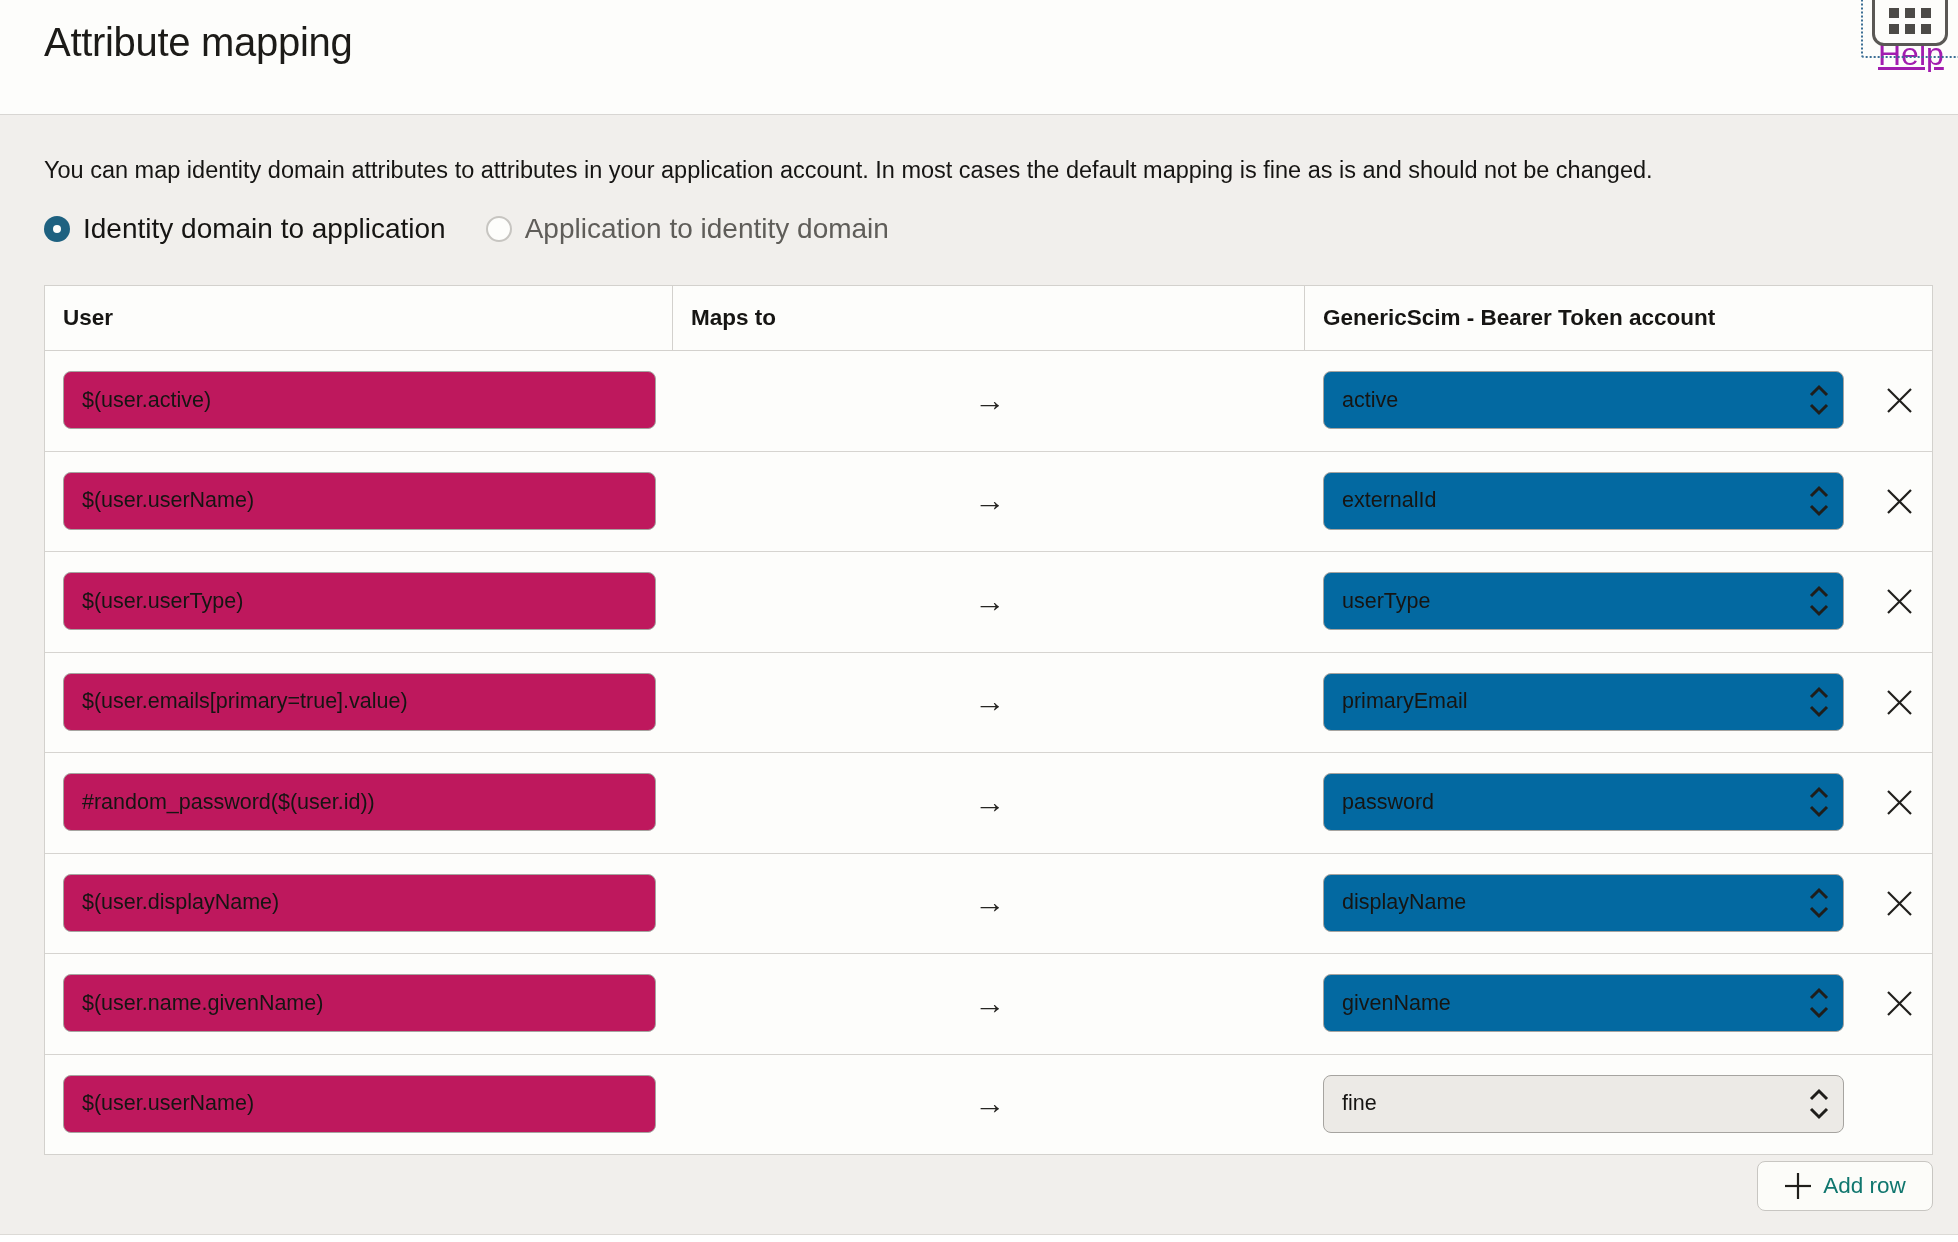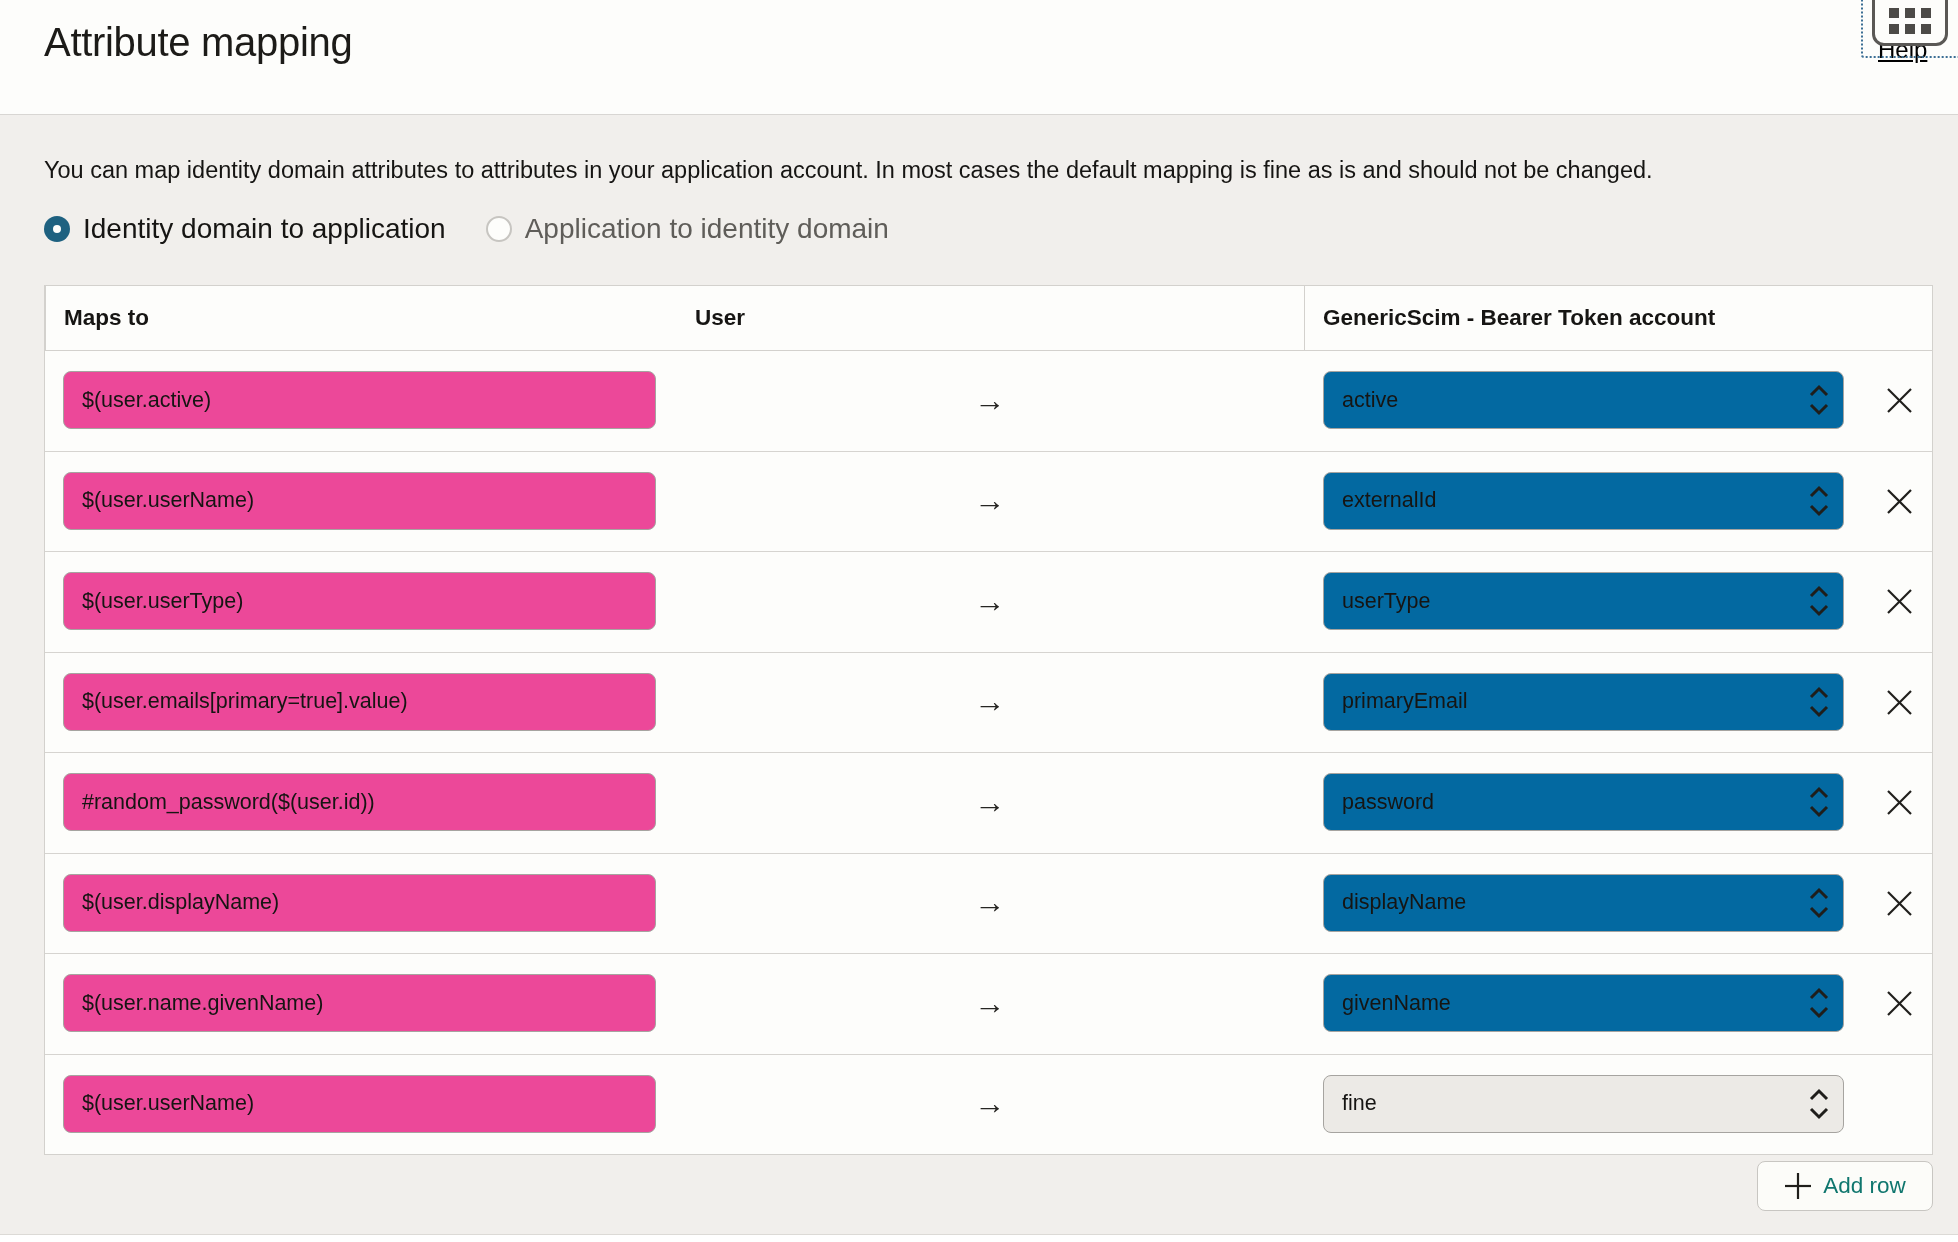--- a/index.html
+++ b/index.html
@@ -17,21 +17,21 @@
     border-bottom: 1px solid #d8d6d3;
     z-index: 1;
   }
   .page-title {
     position: absolute; left: 44px; top: 20px; margin: 0;
     font-size: 40px; font-weight: 400; letter-spacing: -0.3px;
     color: #1c1b18; white-space: nowrap;
   }
   .help-link {
     position: absolute; left: 1878px; top: 36px;
-    font-size: 24px; color: #000000;
+    font-size: 32px; color: #a21caf;
     text-decoration: underline; z-index: 3; cursor: pointer;
   }
   .apps-button {
     position: absolute; left: 1872px; top: -18px;
     width: 76px; height: 64px; box-sizing: border-box;
     background: #fdfdfb; border: 3px solid #5a5855; border-radius: 12px;
     display: flex; align-items: flex-end; justify-content: center;
     padding-bottom: 9px; z-index: 4; cursor: pointer;
   }
   .grid-icon {
@@ -85,21 +85,21 @@
   }
   .th-user   { width: 627px; }
   .th-mapsto { width: 632px; border-left: 1px solid #d3d1cd; }
   .th-target { flex: 1; border-left: 1px solid #d3d1cd; }
   .trow { position: relative; height: 99.5px; }
   .trow + .trow { border-top: 1px solid #d6d4d0; }
   .map-input {
     position: absolute; left: 18px; top: 20px;
     width: 593px; height: 58px; box-sizing: border-box;
     border: 1px solid #a6a4a0; border-radius: 8px;
-    background: #ec4899; font-family: inherit;
+    background: #be185d; font-family: inherit;
     font-size: 21.5px; color: #161513; padding: 0 18px;
     outline: none;
   }
   .arrow-cell {
     position: absolute; left: 900px; top: 0; width: 90px; height: 100%;
     display: flex; align-items: center; justify-content: center;
     font-size: 31px; color: #262522;
   }
   .target-select {
     position: absolute; left: 1278px; top: 20px;
@@ -159,22 +159,22 @@
     <span class="lbl-on">Identity domain to application</span>
   </div>
   <div class="radio-opt">
     <span class="radio-circle off"></span>
     <span class="lbl-off">Application to identity domain</span>
   </div>
 </div>
 
 <div class="mapping-table">
   <div class="thead">
+    <div class="th th-user">User</div>
     <div class="th th-mapsto">Maps to</div>
-    <div class="th th-user">User</div>
     <div class="th th-target">GenericScim - Bearer Token account</div>
   </div>
 
   <div class="trow">
     <input class="map-input" value="$(user.active)" style="">
     <span class="arrow-cell">→</span>
     <div class="target-select">
       <span>active</span>
       <svg class="stepper-icon" width="22" height="34" viewBox="0 0 22 34">
           <polyline points="3,12 11,4 19,12" fill="none" stroke="#1f1e1b" stroke-width="3"></polyline>

